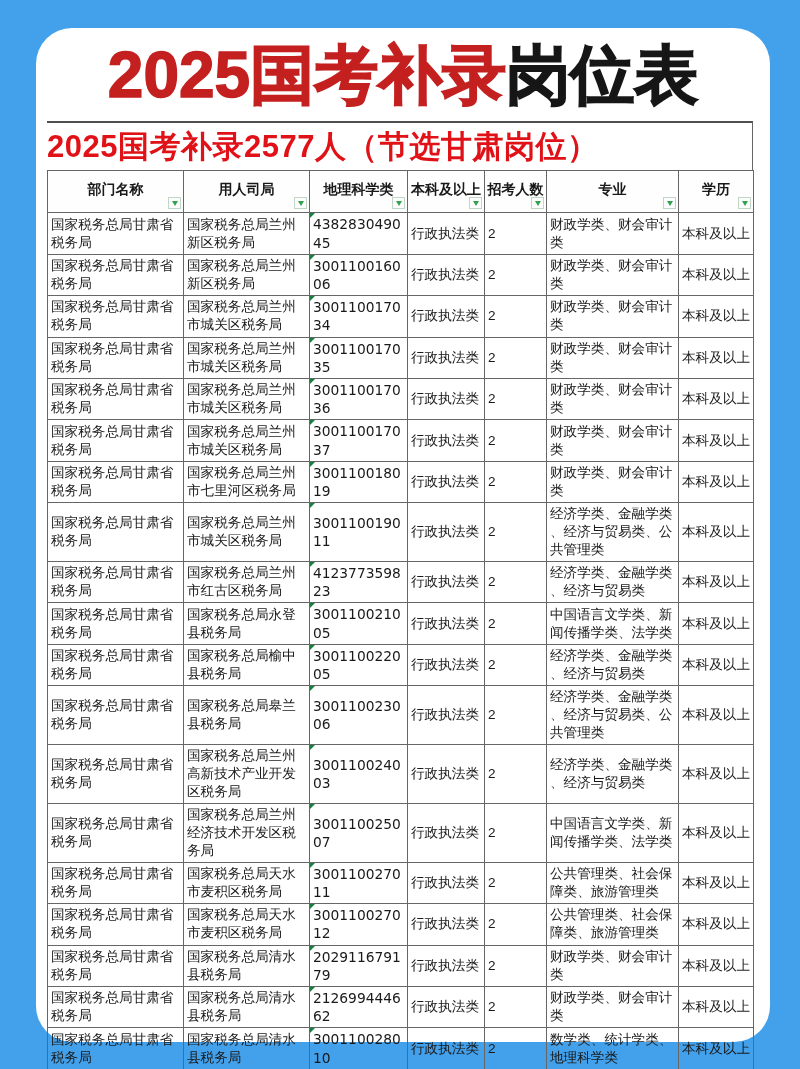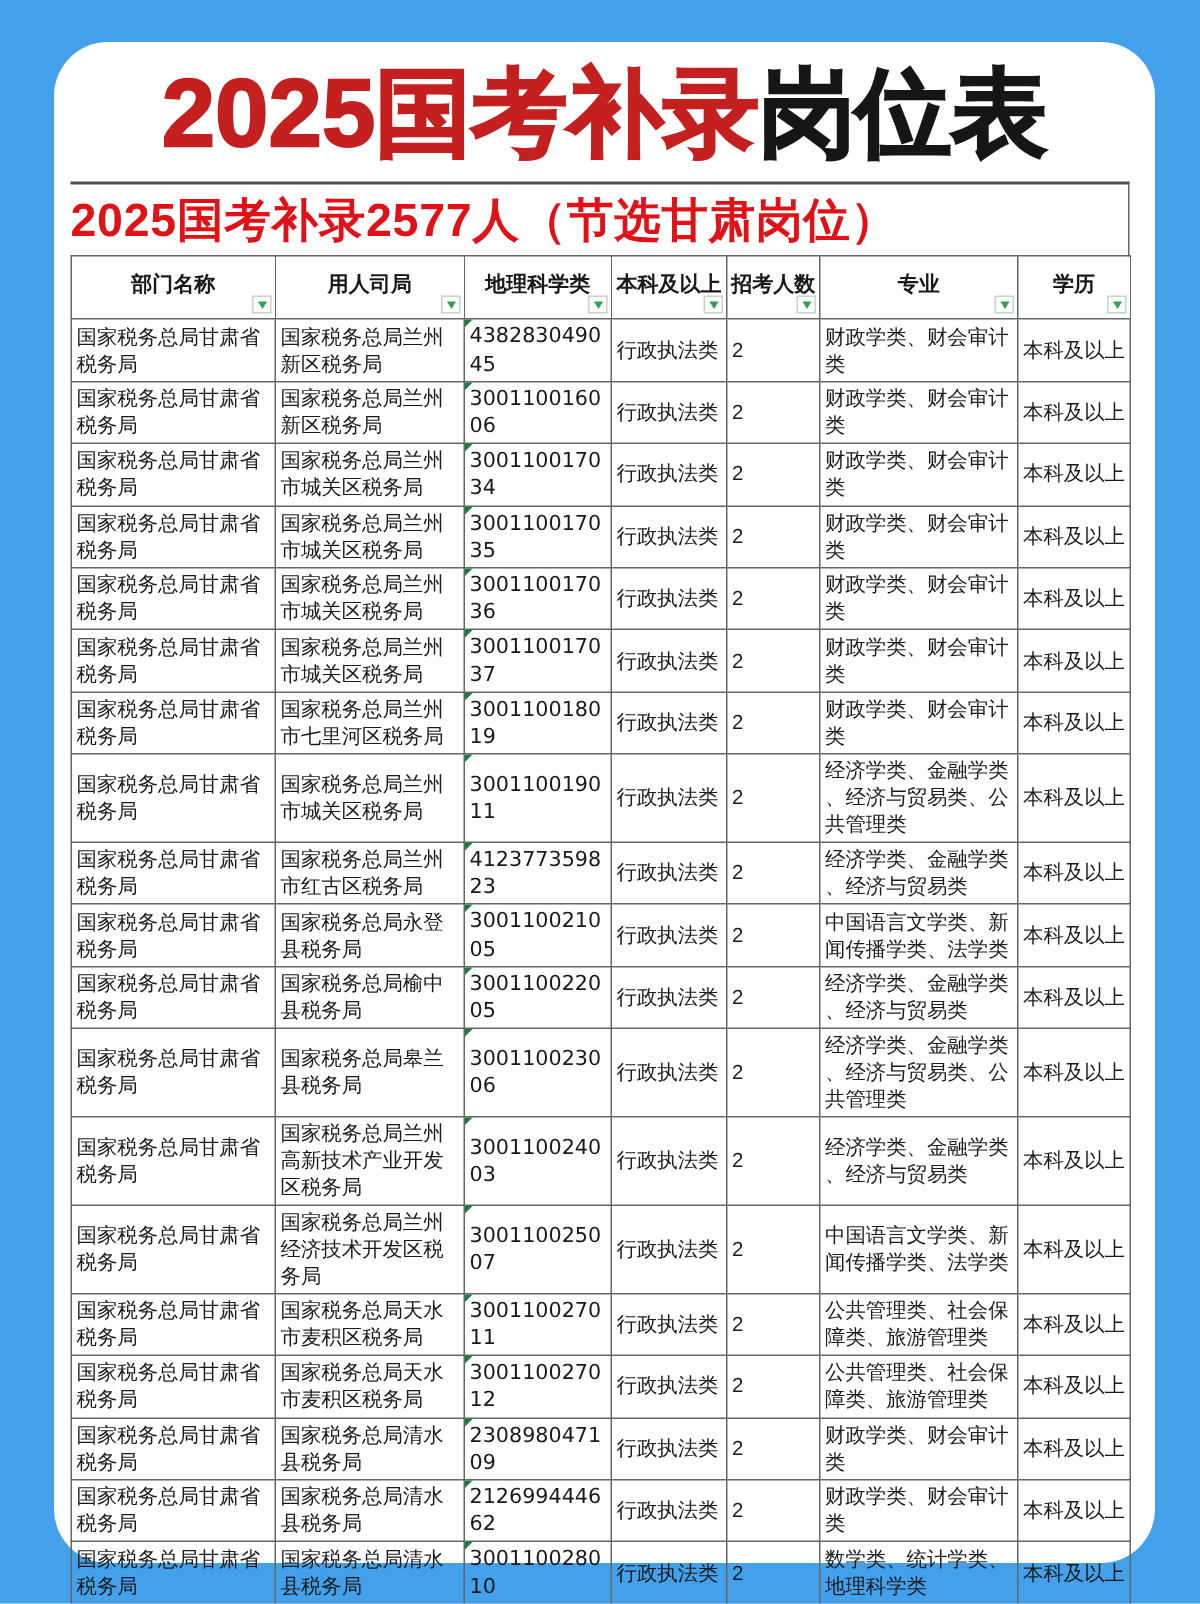--- a/index.html
+++ b/index.html
@@ -314,21 +314,21 @@
             <td class="c-bureau"><span class="cell-text">国家税务总局天水市麦积区税务局</span></td>
             <td class="c-code"><i class="corner"></i><span class="cell-text">300110027012</span></td>
             <td class="c-exam_category"><span class="cell-text">行政执法类</span></td>
             <td class="c-openings"><span class="cell-text">2</span></td>
             <td class="c-major"><span class="cell-text">公共管理类、社会保障类、旅游管理类</span></td>
             <td class="c-education"><span class="cell-text">本科及以上</span></td>
           </tr>
           <tr>
             <td class="c-department"><span class="cell-text">国家税务总局甘肃省税务局</span></td>
             <td class="c-bureau"><span class="cell-text">国家税务总局清水县税务局</span></td>
-            <td class="c-code"><i class="corner"></i><span class="cell-text">230898047109</span></td>
+            <td class="c-code"><i class="corner"></i><span class="cell-text">202911679179</span></td>
             <td class="c-exam_category"><span class="cell-text">行政执法类</span></td>
             <td class="c-openings"><span class="cell-text">2</span></td>
             <td class="c-major"><span class="cell-text">财政学类、财会审计类</span></td>
             <td class="c-education"><span class="cell-text">本科及以上</span></td>
           </tr>
           <tr>
             <td class="c-department"><span class="cell-text">国家税务总局甘肃省税务局</span></td>
             <td class="c-bureau"><span class="cell-text">国家税务总局清水县税务局</span></td>
             <td class="c-code"><i class="corner"></i><span class="cell-text">212699444662</span></td>
             <td class="c-exam_category"><span class="cell-text">行政执法类</span></td>

